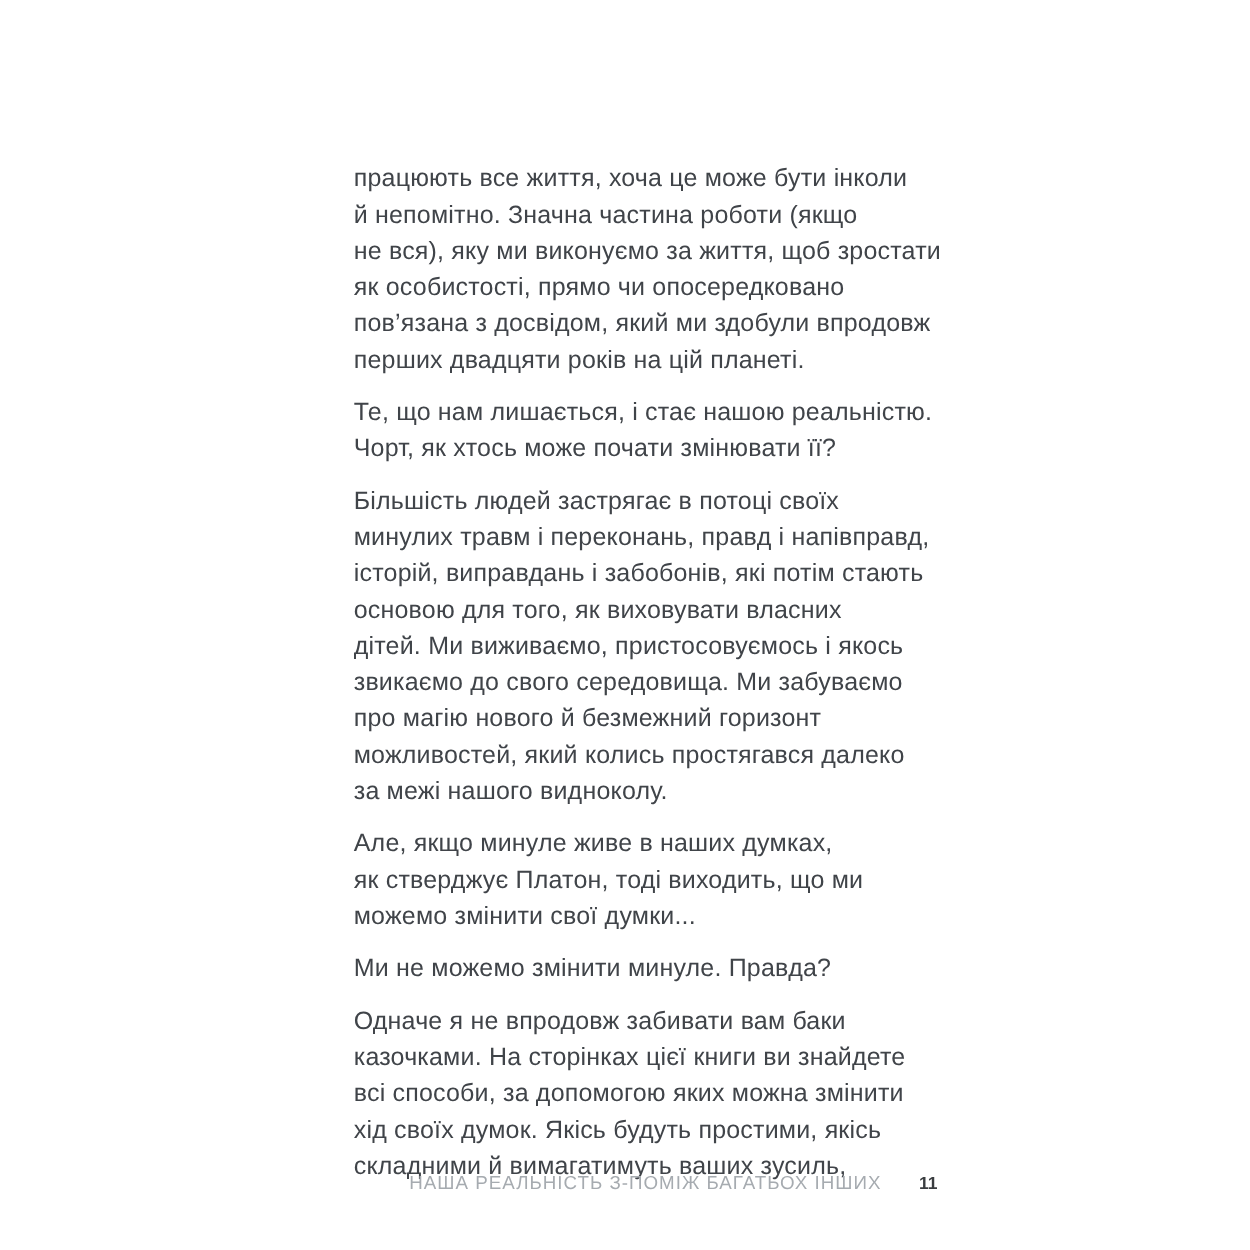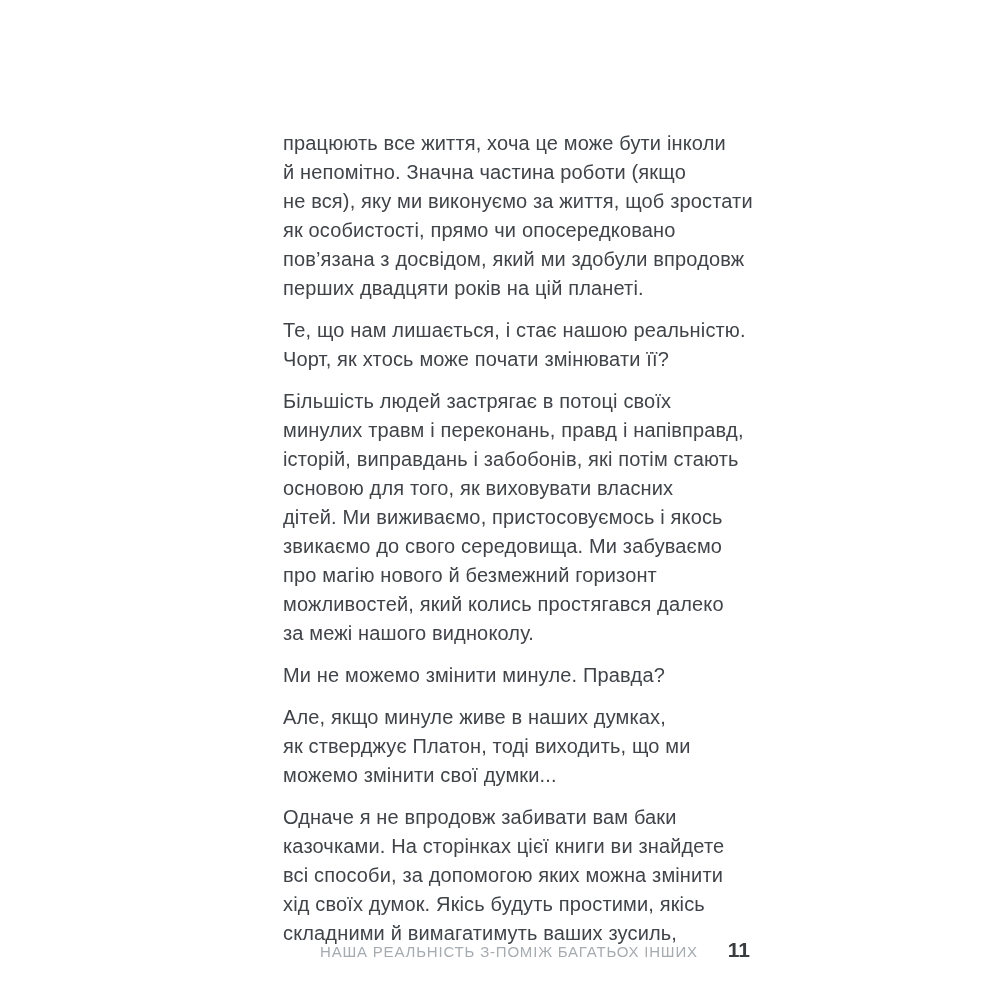--- a/index.html
+++ b/index.html
@@ -46,21 +46,21 @@
     gap: 30px;
   }
   .chapter-title {
     font-size: 15px;
     letter-spacing: 0.8px;
     color: #a6abb0;
     text-transform: uppercase;
     white-space: nowrap;
   }
   .page-number {
-    font-size: 21px;
+    font-size: 14px;
     font-weight: 700;
     color: #3a3d40;
   }
 </style>
 </head>
 <body>
 
 <div class="book-page">
 
   <main class="text-column">
@@ -74,24 +74,24 @@
 Чорт, як хтось може почати змінювати її?</p>
     <p>Більшість людей застрягає в потоці своїх
 минулих травм і переконань, правд і напівправд,
 історій, виправдань і забобонів, які потім стають
 основою для того, як виховувати власних
 дітей. Ми виживаємо, пристосовуємось і якось
 звикаємо до свого середовища. Ми забуваємо
 про магію нового й безмежний горизонт
 можливостей, який колись простягався далеко
 за межі нашого видноколу.</p>
-    <p>Ми не можемо змінити минуле. Правда?</p>
     <p>Але, якщо минуле живе в наших думках,
 як стверджує Платон, тоді виходить, що ми
 можемо змінити свої думки...</p>
+    <p>Ми не можемо змінити минуле. Правда?</p>
     <p>Одначе я не впродовж забивати вам баки
 казочками. На сторінках цієї книги ви знайдете
 всі способи, за допомогою яких можна змінити
 хід своїх думок. Якісь будуть простими, якісь
 складними й вимагатимуть ваших зусиль,</p>
   </main>
 
   <footer class="page-footer">
     <span class="chapter-title">НАША РЕАЛЬНІСТЬ З-ПОМІЖ БАГАТЬОХ ІНШИХ</span>
     <span class="page-number">11</span>

